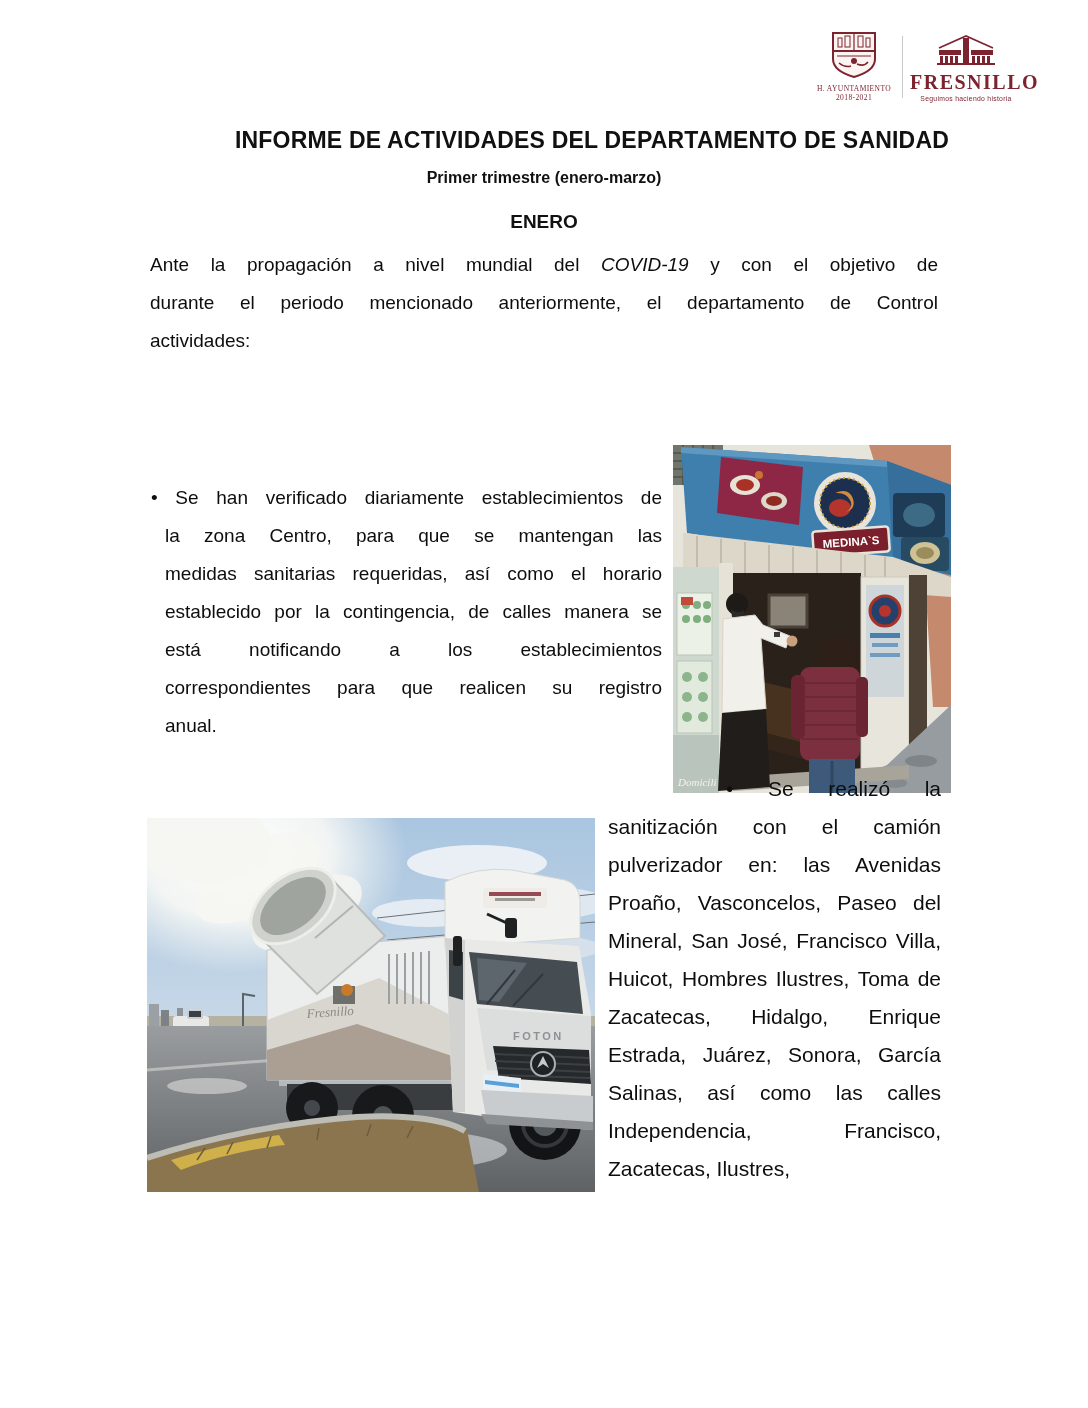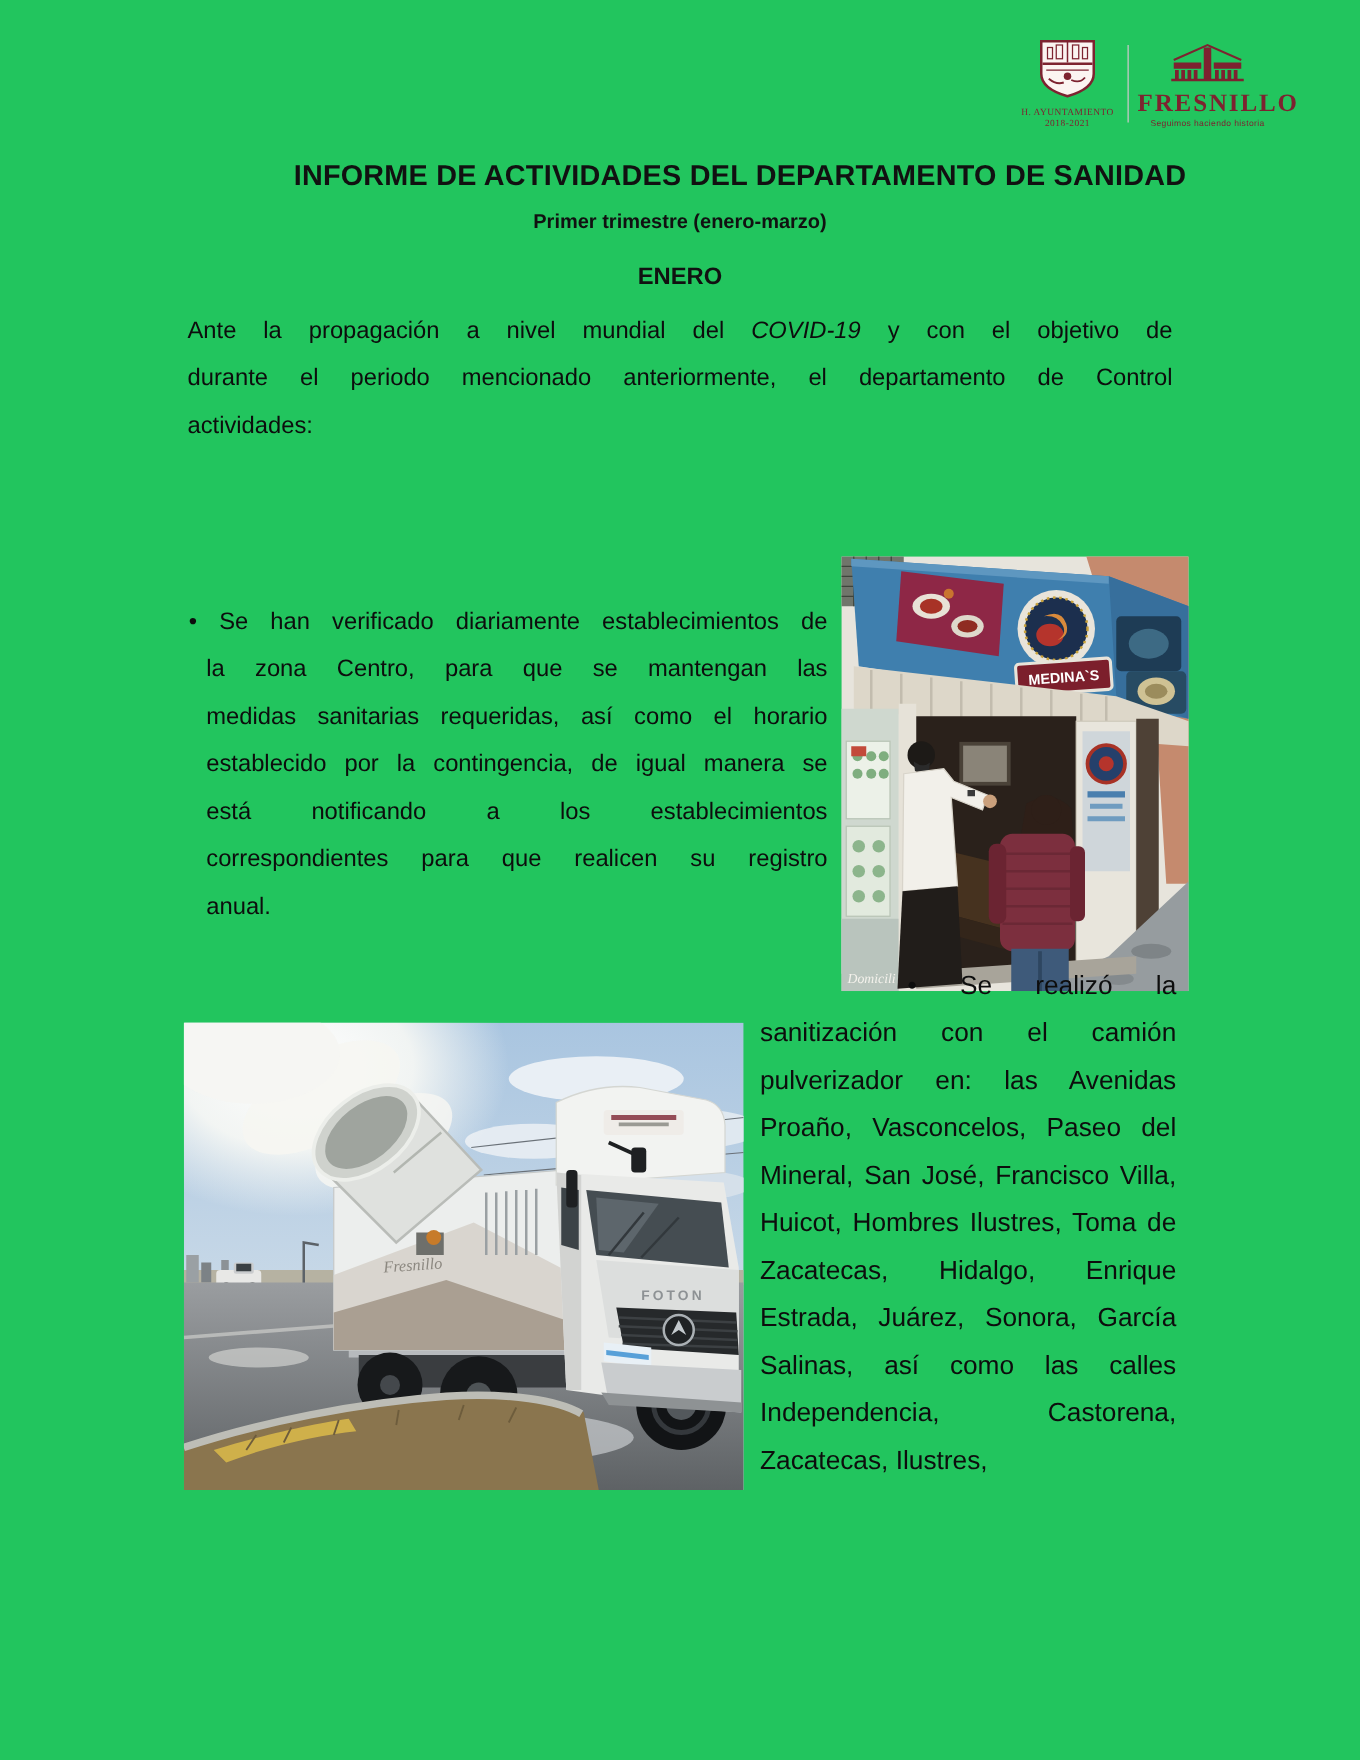--- a/index.html
+++ b/index.html
@@ -1,18 +1,18 @@
 <!DOCTYPE html>
 <html><head>
 <meta charset="utf-8">
 <style>
   html,body{margin:0;padding:0;}
   body{background:#888; font-family:"Liberation Sans", sans-serif;}
   .page{
-    position:relative; width:1088px; height:1408px; background:#22c55e;
+    position:relative; width:1088px; height:1408px; background:#ffffff;
     margin:0 auto; overflow:hidden; color:#111;
   }
   
   .logos{position:absolute; left:810px; top:26px; width:210px; height:84px; display:flex; align-items:flex-start;}
   .crest{position:absolute; left:5px; top:4px; width:78px; text-align:center;}
   .crest-text{font-family:"Liberation Serif", serif; color:#7d2330; font-size:7.5px; line-height:8.5px; letter-spacing:.4px; margin-top:1px;}
   .logo-divider{position:absolute; left:92px; top:10px; width:1px; height:62px; background:#c9c9c9;}
   .brand{position:absolute; left:100px; top:8px; width:112px; text-align:center;}
   .brand-name{font-family:"Liberation Serif", serif; color:#7d2330; font-size:20px; letter-spacing:1.5px; font-weight:600; margin-top:1px;}
   .brand-tagline{color:#7d2330; font-size:6.8px; letter-spacing:.3px; margin-top:1px;}
@@ -94,21 +94,21 @@
         <div class="line">durante el periodo mencionado anteriormente, el departamento de Control</div>
         <div class="line">actividades:</div>
       </div>
   </div>
 
   <div class="para b1">
     <div data-bind-lines="document.bullet_verification.lines">
         <div class="line">• Se han verificado diariamente establecimientos de</div>
         <div class="line">la zona Centro, para que se mantengan las</div>
         <div class="line">medidas sanitarias requeridas, así como el horario</div>
-        <div class="line">establecido por la contingencia, de igual manera se</div>
+        <div class="line">establecido por la contingencia, de calles manera se</div>
         <div class="line">está notificando a los establecimientos</div>
         <div class="line">correspondientes para que realicen su registro</div>
         <div class="line">anual.</div>
       </div>
   </div>
 
   <div class="photo photo1">
     <svg width="278" height="348" viewBox="0 0 278 348">
       <rect width="278" height="348" fill="#e7e4dc"></rect>
 
@@ -400,18 +400,18 @@
     <div data-bind-lines="document.bullet_sanitization.lines">
         <div class="line">• Se realizó la</div>
         <div class="line">sanitización con el camión</div>
         <div class="line">pulverizador en: las Avenidas</div>
         <div class="line">Proaño, Vasconcelos, Paseo del</div>
         <div class="line">Mineral, San José, Francisco Villa,</div>
         <div class="line">Huicot, Hombres Ilustres, Toma de</div>
         <div class="line">Zacatecas, Hidalgo, Enrique</div>
         <div class="line">Estrada, Juárez, Sonora, García</div>
         <div class="line">Salinas, así como las calles</div>
-        <div class="line">Independencia, Castorena,</div>
+        <div class="line">Independencia, Francisco,</div>
         <div class="line">Zacatecas, Ilustres,</div>
       </div>
   </div>
 
 </div>
 
 </body></html>

